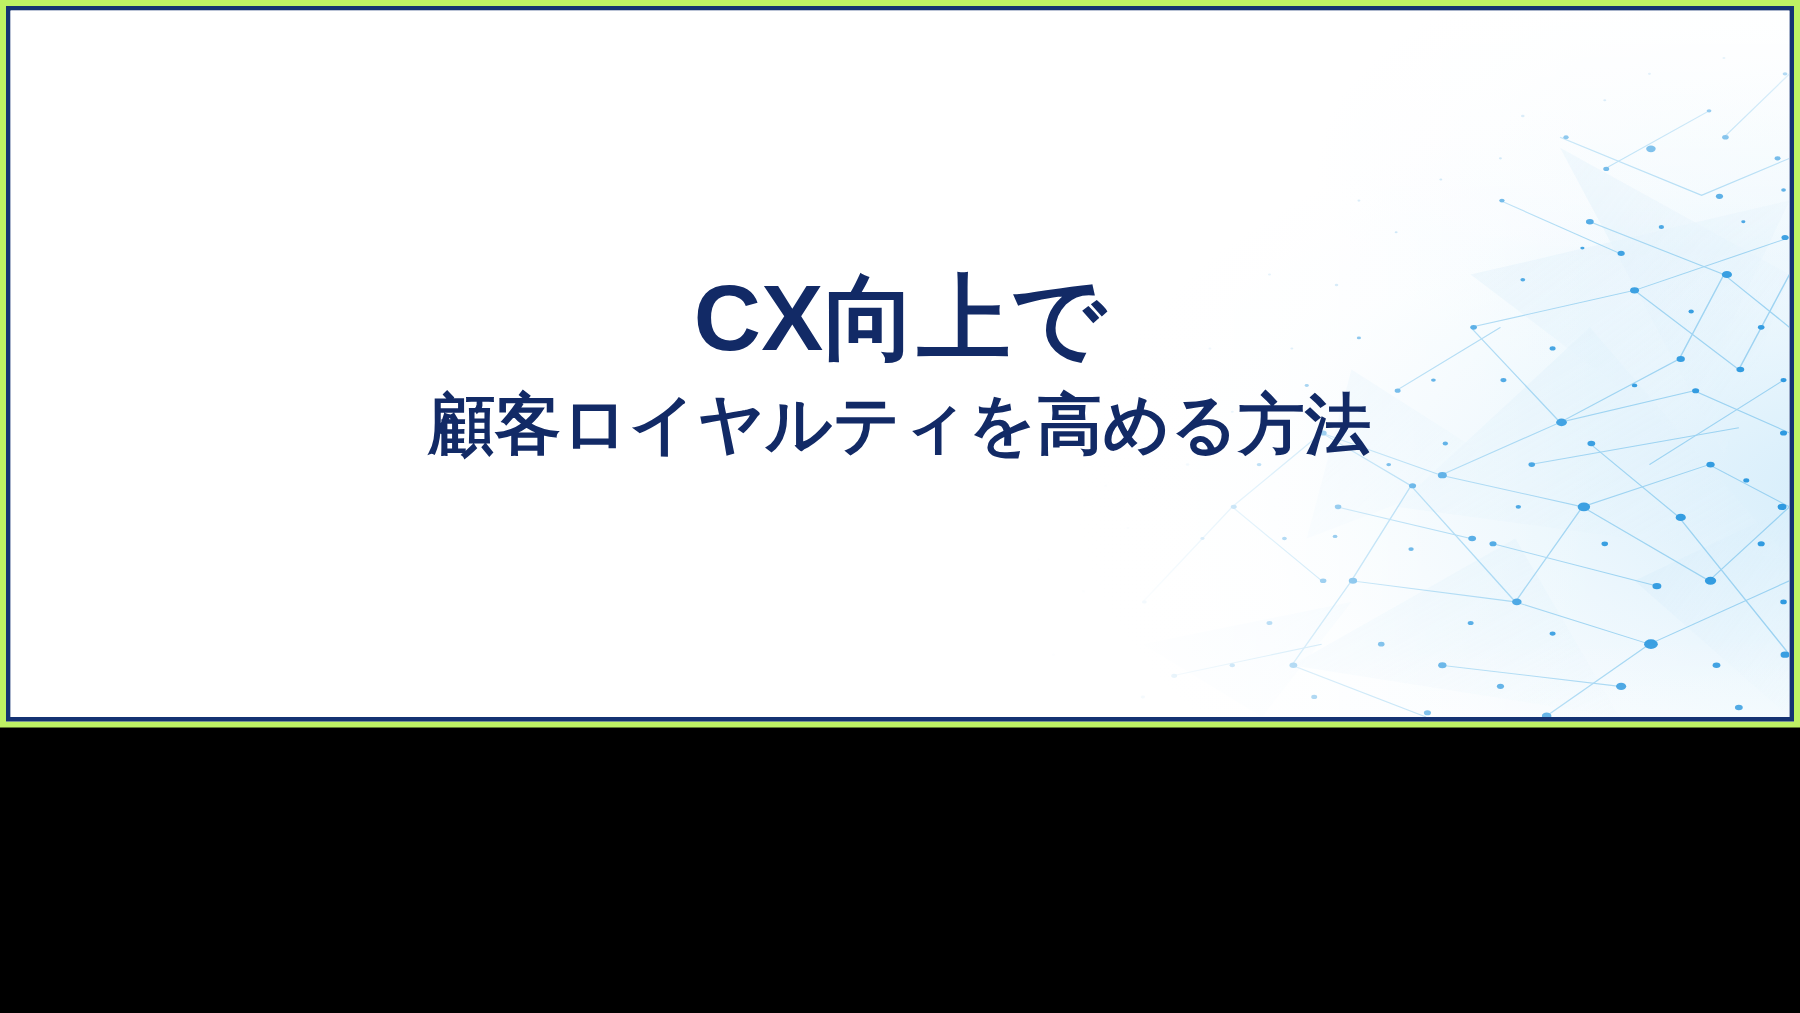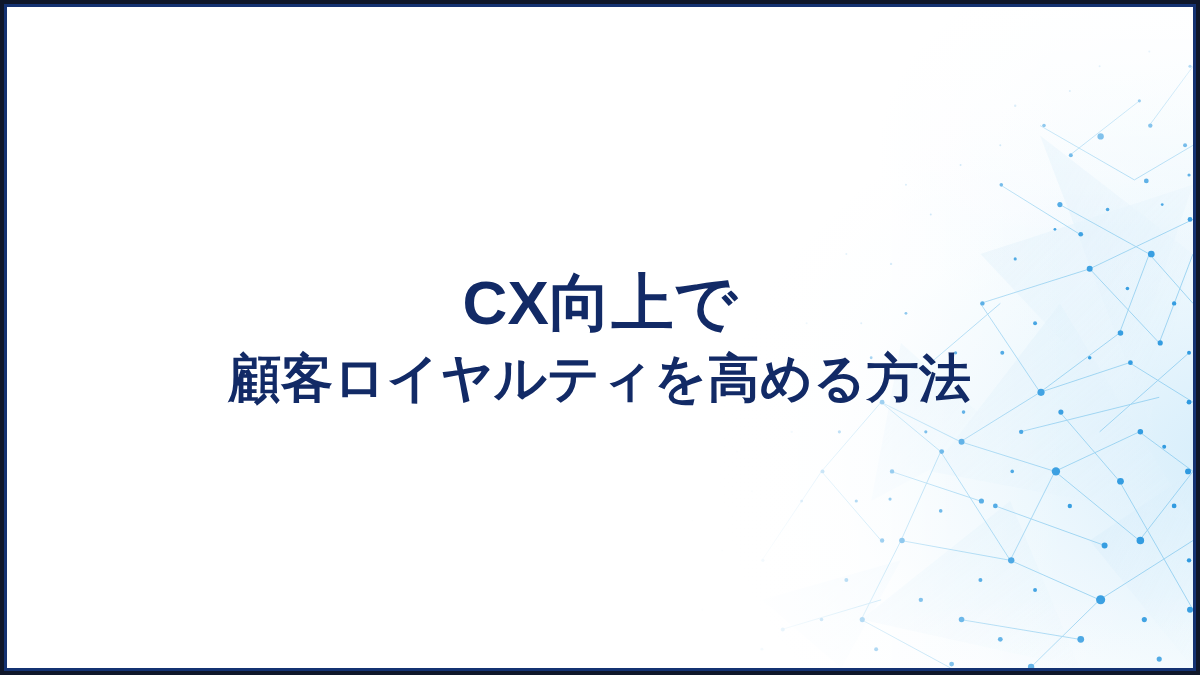--- a/index.html
+++ b/index.html
@@ -12,23 +12,23 @@
     width: 1200px;
     height: 675px;
     overflow: hidden;
     font-family: "Liberation Sans", "DejaVu Sans", sans-serif;
   }
 
   
   #eyecatch-card {
     position: relative;
     width: 1200px;
-    height: 675px;
+    height: 485px;
     box-sizing: border-box;
-    background: #0f172a;
+    background: #bef264;
     padding: 8px;
   }
   #card-border {
     position: absolute;
     left: 4px;
     top: 4px;
     right: 4px;
     bottom: 4px;
     border: 3px solid #143272;
     box-sizing: border-box;
@@ -102,21 +102,21 @@
   }
   .title-line {
     color: #122a66;
     font-weight: 700;
     letter-spacing: 0.005em;
     line-height: 1.34;
     white-space: nowrap;
     font-family: "Liberation Sans", "DejaVu Sans", sans-serif;
   }
   #title-line-1 { font-size: 62px; }
-  #title-line-2 { font-size: 52px; }
+  #title-line-2 { font-size: 44px; }
 </style>
 </head>
 <body>
 
 <div id="eyecatch-card">
   <div id="card-border">
 
     <div id="bg-art">
       <div id="bg-tint"></div>
 

